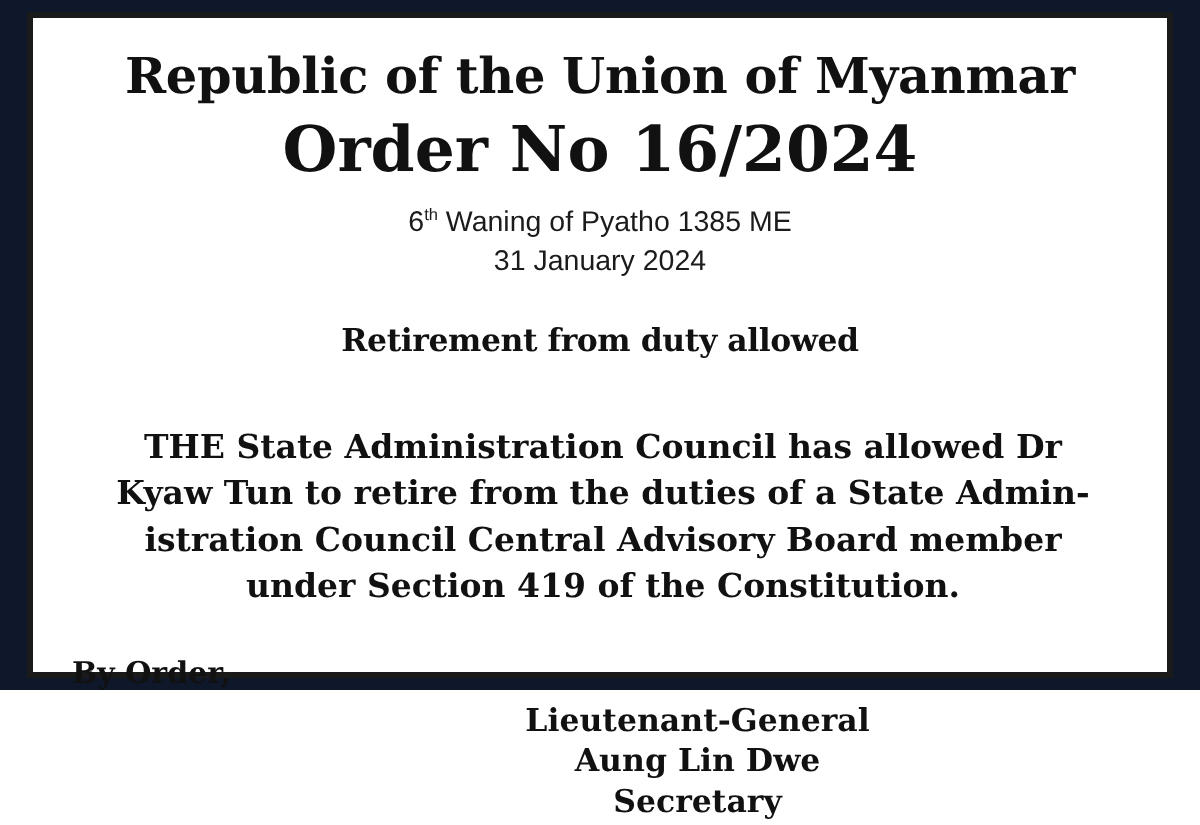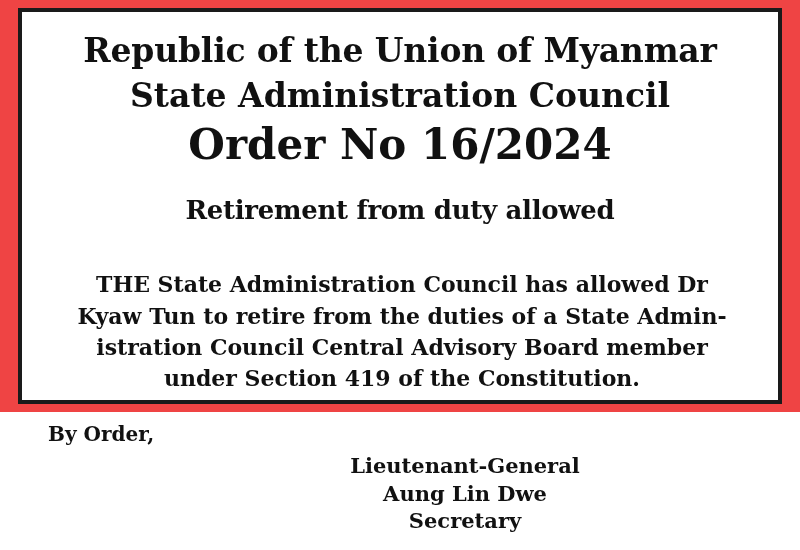--- a/index.html
+++ b/index.html
@@ -10,22 +10,22 @@
   body {
     width: 800px;
     height: 550px;
     font-family: "Liberation Serif", serif;
     color: #111111;
     overflow: hidden;
   }
   .page {
     position: relative;
     width: 800px;
-    height: 412px;
-    background: #ef4444;
+    height: 460px;
+    background: #0f172a;
     box-sizing: border-box;
   }
   
   .frame {
     position: absolute;
     left: 18px;
     top: 8px;
     right: 18px;
     bottom: 8px;
     border: 4px solid #1a1a1a;
@@ -83,21 +83,21 @@
   .date-line sup {
     font-size: 11px;
     vertical-align: super;
   }
 
   .subject {
     text-align: center;
     margin-top: 26px;
     font-family: "DejaVu Serif", serif;
     font-weight: bold;
-    font-size: 26px;
+    font-size: 21px;
     letter-spacing: -0.3px;
   }
 
   .body-text {
     margin-top: 44px;
     margin-left: 18px;
     margin-right: 14px;
     font-family: "DejaVu Serif", serif;
     font-weight: bold;
     font-size: 22px;
@@ -129,24 +129,27 @@
 </style>
 </head>
 <body>
 
 <div class="page">
   <div class="frame">
     <div class="inner">
 
       <div class="title-block">
         <div class="title-line-1">Republic of the Union of Myanmar</div>
-        <div class="title-line-2">State Administration Council</div>
         <div class="title-line-3">Order No 16/2024</div>
       </div>
 
+      <div class="date-block">
+        <div class="date-line"><span>6</span><sup>th</sup><span> Waning of Pyatho 1385 ME</span></div>
+        <div class="date-line">31 January 2024</div>
+      </div>
 
       <div class="subject">Retirement from duty allowed</div>
 
       <div class="body-text">
         <div>THE State Administration Council has allowed Dr</div>
         <div>Kyaw Tun to retire from the duties of a State Admin-</div>
         <div>istration Council Central Advisory Board member</div>
         <div>under Section 419 of the Constitution.</div>
       </div>
 

